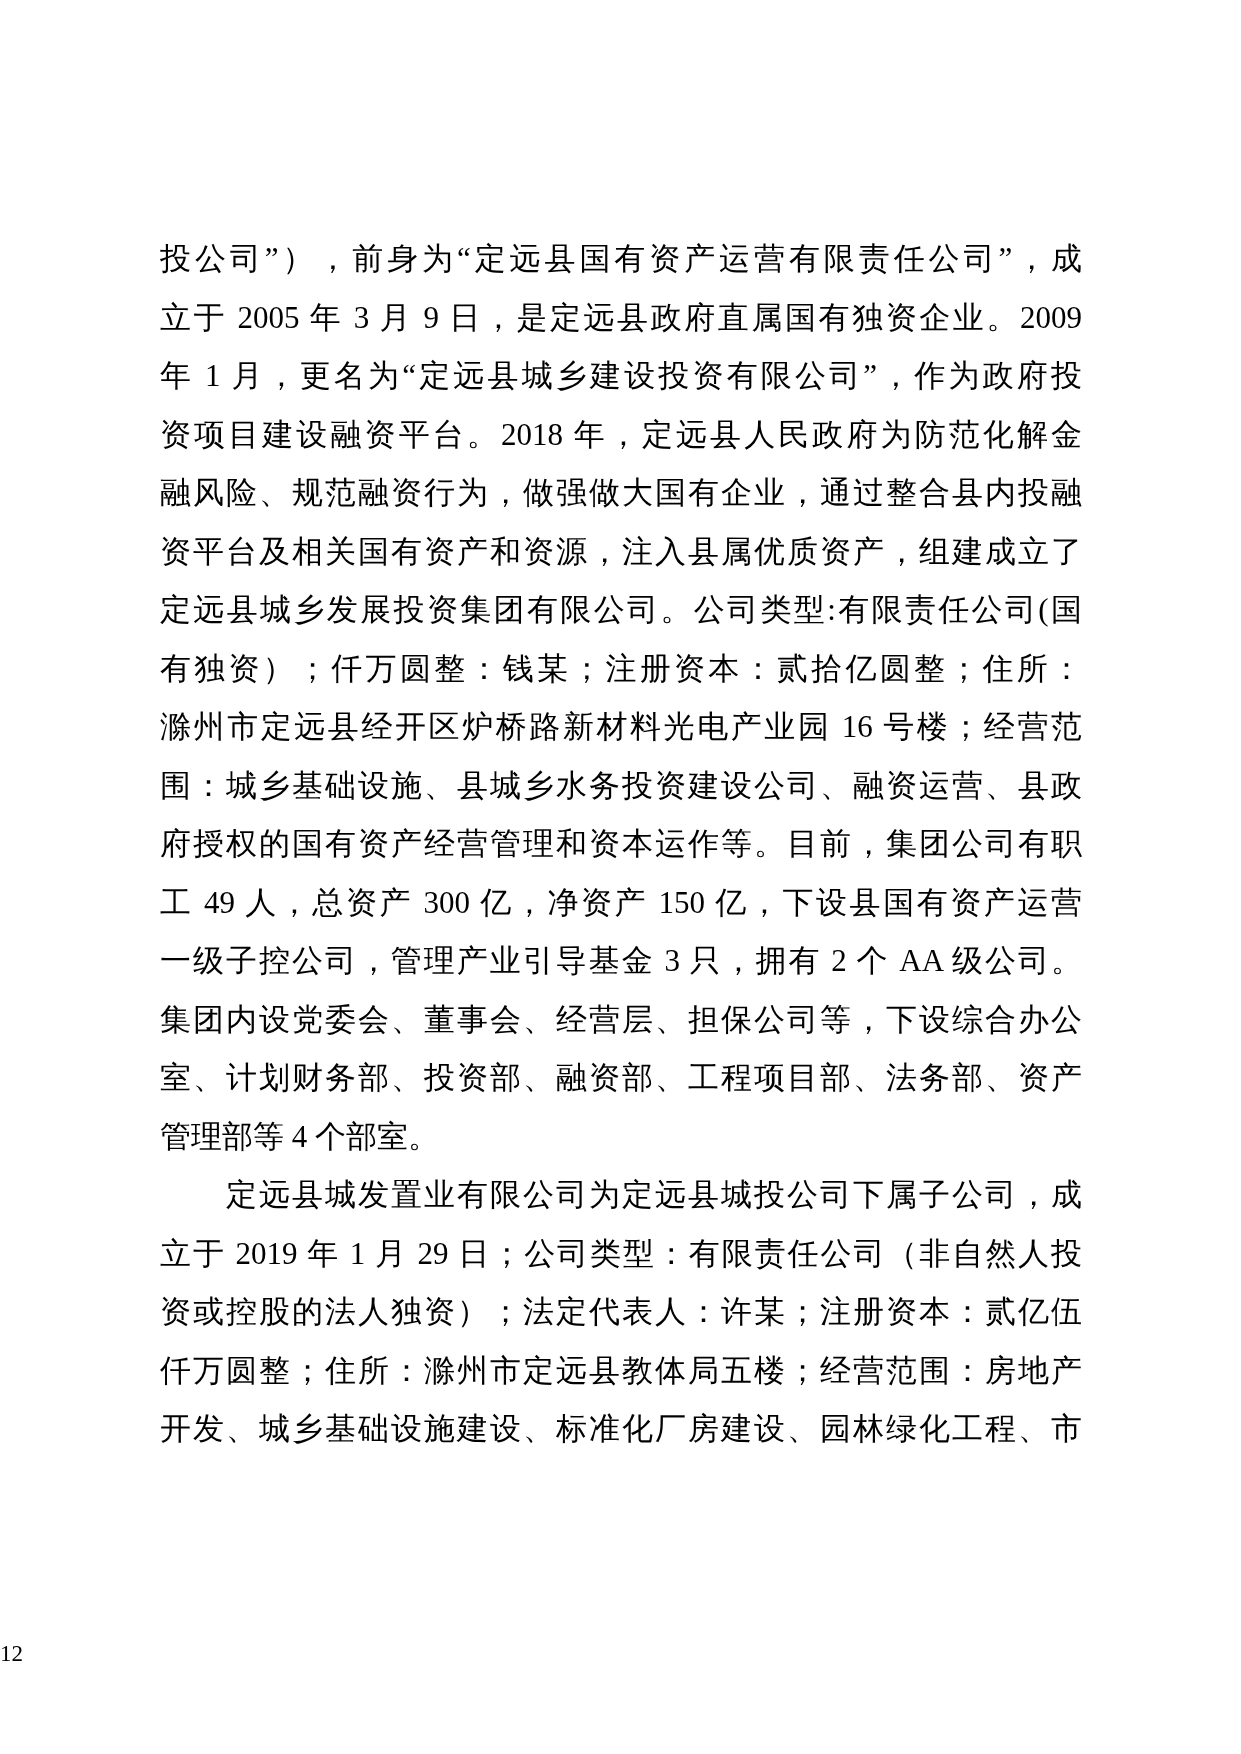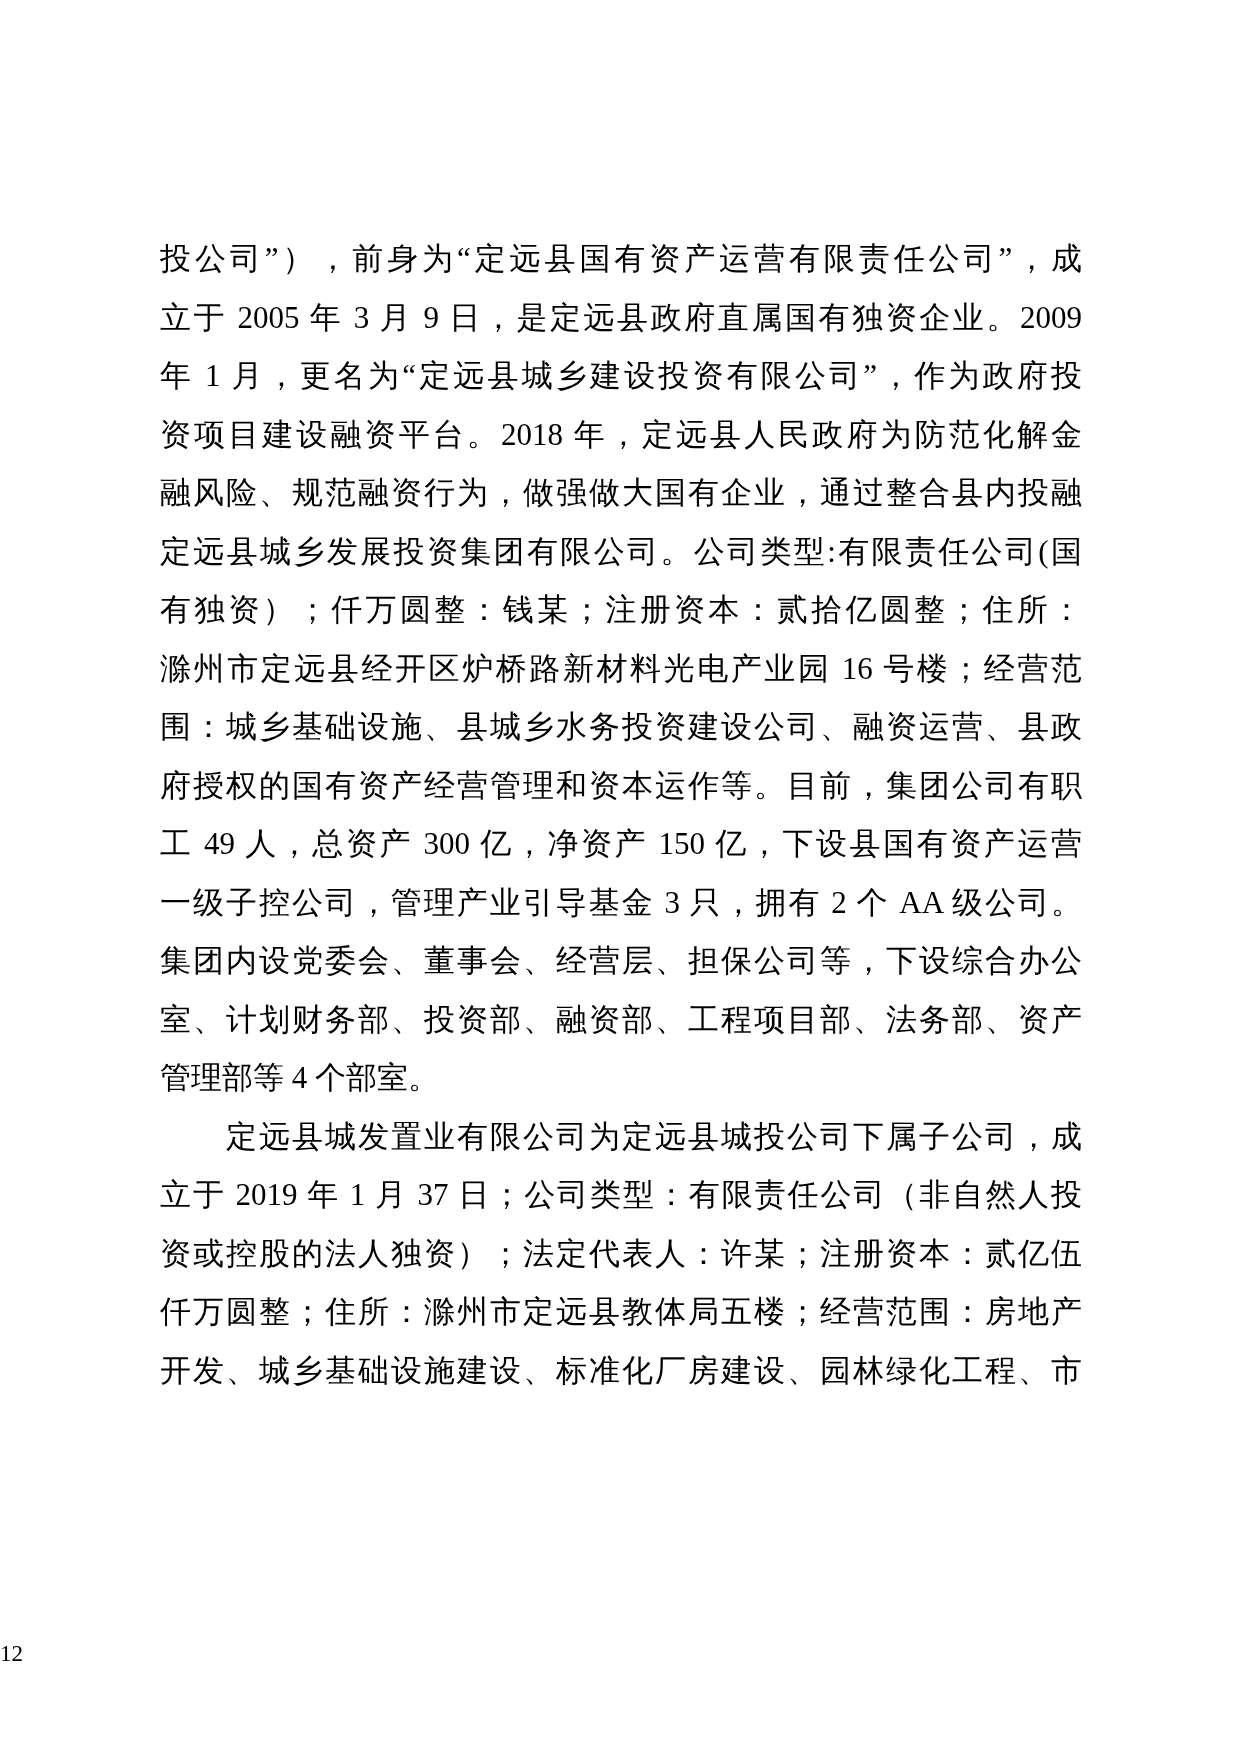--- a/index.html
+++ b/index.html
@@ -54,35 +54,36 @@
 
 <div class="page">
   <div class="text-block">
 
     <div>
       <div class="line">投公司”），前身为“定远县国有资产运营有限责任公司”，成</div>
       <div class="line">立于 2005 年 3 月 9 日，是定远县政府直属国有独资企业。2009</div>
       <div class="line">年 1 月，更名为“定远县城乡建设投资有限公司”，作为政府投</div>
       <div class="line">资项目建设融资平台。2018 年，定远县人民政府为防范化解金</div>
       <div class="line">融风险、规范融资行为，做强做大国有企业，通过整合县内投融</div>
+      <div class="line">资平台及相关国有资产和资源，注入县属优质资产，组建成立了</div>
       <div class="line">定远县城乡发展投资集团有限公司。公司类型:有限责任公司(国</div>
       <div class="line">有独资）；仟万圆整：钱某；注册资本：贰拾亿圆整；住所：</div>
       <div class="line">滁州市定远县经开区炉桥路新材料光电产业园 16 号楼；经营范</div>
       <div class="line">围：城乡基础设施、县城乡水务投资建设公司、融资运营、县政</div>
       <div class="line">府授权的国有资产经营管理和资本运作等。目前，集团公司有职</div>
       <div class="line">工 49 人，总资产 300 亿，净资产 150 亿，下设县国有资产运营</div>
       <div class="line">一级子控公司，管理产业引导基金 3 只，拥有 2 个 AA 级公司。</div>
       <div class="line">集团内设党委会、董事会、经营层、担保公司等，下设综合办公</div>
       <div class="line">室、计划财务部、投资部、融资部、工程项目部、法务部、资产</div>
       <div class="line para-end">管理部等 4 个部室。</div>
     </div>
 
     <div>
       <div class="line indent">定远县城发置业有限公司为定远县城投公司下属子公司，成</div>
-      <div class="line">立于 2019 年 1 月 37 日；公司类型：有限责任公司（非自然人投</div>
+      <div class="line">立于 2019 年 1 月 29 日；公司类型：有限责任公司（非自然人投</div>
       <div class="line">资或控股的法人独资）；法定代表人：许某；注册资本：贰亿伍</div>
       <div class="line">仟万圆整；住所：滁州市定远县教体局五楼；经营范围：房地产</div>
       <div class="line">开发、城乡基础设施建设、标准化厂房建设、园林绿化工程、市</div>
     </div>
 
   </div>
 
   <div class="page-number">12</div>
 </div>
 

